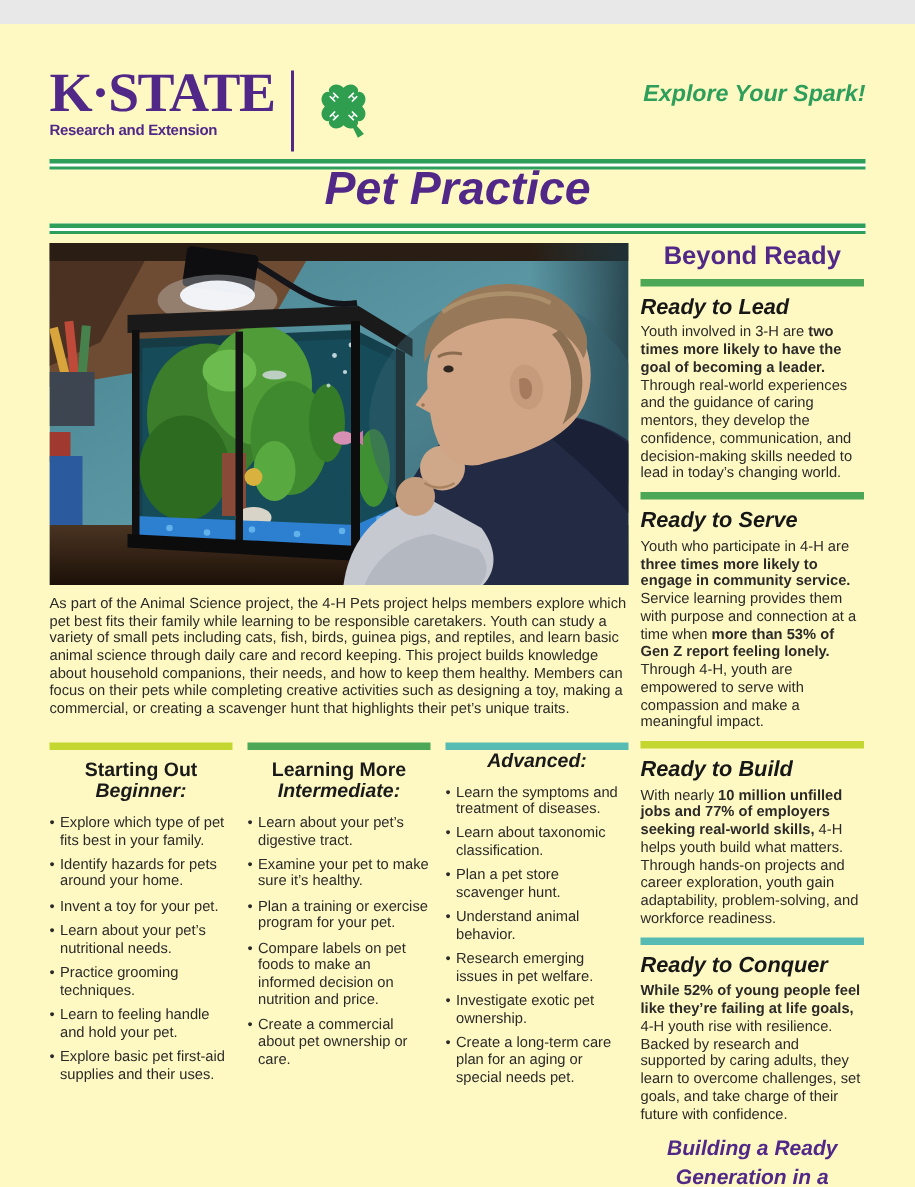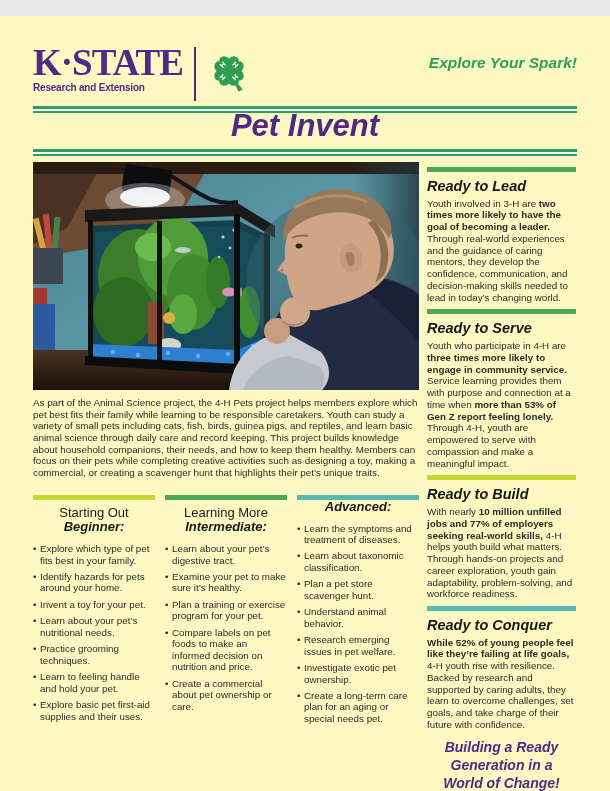--- a/index.html
+++ b/index.html
@@ -22,21 +22,21 @@
   .rule1{top:90px;} .rule2{top:133px;}
   .page-title{position:absolute; top:92px; left:0; right:0; text-align:center;
         font-size:31px; font-weight:bold; font-style:italic; color:var(--c-purple,#512888); letter-spacing:0;}
   
   .left-col{position:absolute; left:33px; top:146px; width:386px;}
   .photo{display:block; width:386px; height:228px;}
   .intro{margin-top:7px; font-size:9.8px; line-height:1.19; color:var(--c-text,#2b2a28);}
   .levels{display:flex; gap:10px; margin-top:16px;}
   .level-col{flex:1; min-width:0;}
   .level-bar{height:5px;}
-  .level-title{margin-top:6px; text-align:center; font-weight:normal; font-size:13px; line-height:1.12; color:#1a1a1a;}
+  .level-title{margin-top:6px; text-align:center; font-weight:bold; font-size:13px; line-height:1.12; color:#1a1a1a;}
   .level-subtitle{text-align:center; font-weight:bold; font-style:italic; font-size:13px; line-height:1.15; color:#1a1a1a;}
   .bullets{margin-top:8px;}
   .bullet{display:flex; font-size:9.8px; line-height:1.17; margin-bottom:5px;}
   .b-dot{flex:none; width:7px;}
   
   .sidebar{position:absolute; left:427px; top:146px; width:149px;}
   .sidebar-header{text-align:center; font-size:17px; font-weight:bold; color:var(--c-purple,#512888); line-height:1.1;}
   .section-bar{height:5px; margin:5px 0 6px 0;}
   .section-title{font-size:14.5px; font-weight:bold; font-style:italic; color:#171717; line-height:1.15;}
   .section-body{margin-top:3px; margin-bottom:6px; font-size:9.8px; line-height:1.2; color:var(--c-text,#2b2a28);}
@@ -77,21 +77,21 @@
               <text y="-8" text-anchor="middle" font-size="9" font-weight="bold" fill="#ffffff" font-family="Liberation Sans, sans-serif">H</text>
             </g>
           </g>
         </svg>
       </div>
     </div>
     <div class="tagline">Explore Your Spark!</div>
   </div>
 
   <div class="rule rule1"></div>
-  <div class="page-title">Pet Invent</div>
+  <div class="page-title">Pet Practice</div>
   <div class="rule rule2"></div>
 
   <div class="left-col">
 
     <svg class="photo" viewBox="0 0 386 228" role="img">
       <defs>
         <linearGradient id="wall" x1="0" y1="0" x2="1" y2="1">
           <stop offset="0" stop-color="#47808f"></stop>
             <stop offset=".55" stop-color="#5d9aa6"></stop>
             <stop offset="1" stop-color="#3f6f7d"></stop>
@@ -295,20 +295,21 @@
             <div class="bullet">
               <span class="b-dot">•</span>
               <span class="b-text">Create a long-term care plan for an aging or special needs pet.</span>
             </div>
           </div>
       </div>
     </div>
   </div>
 
   <div class="sidebar">
+    <div class="sidebar-header">Beyond Ready</div>
 
     <div>
       <div class="section-bar" style="background: rgb(76, 167, 87);"></div>
       <div class="section-title">Ready to Lead</div>
       <div class="section-body"><span>Youth involved in 3-H are </span><span class="bold">two times more likely to have the goal of becoming a leader.</span><span> Through real-world experiences and the guidance of caring mentors, they develop the confidence, communication, and decision-making skills needed to lead in today’s changing world.</span></div>
     </div>
     <div>
       <div class="section-bar" style="background: rgb(76, 167, 87);"></div>
       <div class="section-title">Ready to Serve</div>
       <div class="section-body"><span>Youth who participate in 4-H are </span><span class="bold">three times more likely to engage in community service.</span><span> Service learning provides them with purpose and connection at a time when </span><span class="bold">more than 53% of Gen Z report feeling lonely.</span><span> Through 4-H, youth are empowered to serve with compassion and make a meaningful impact.</span></div>

